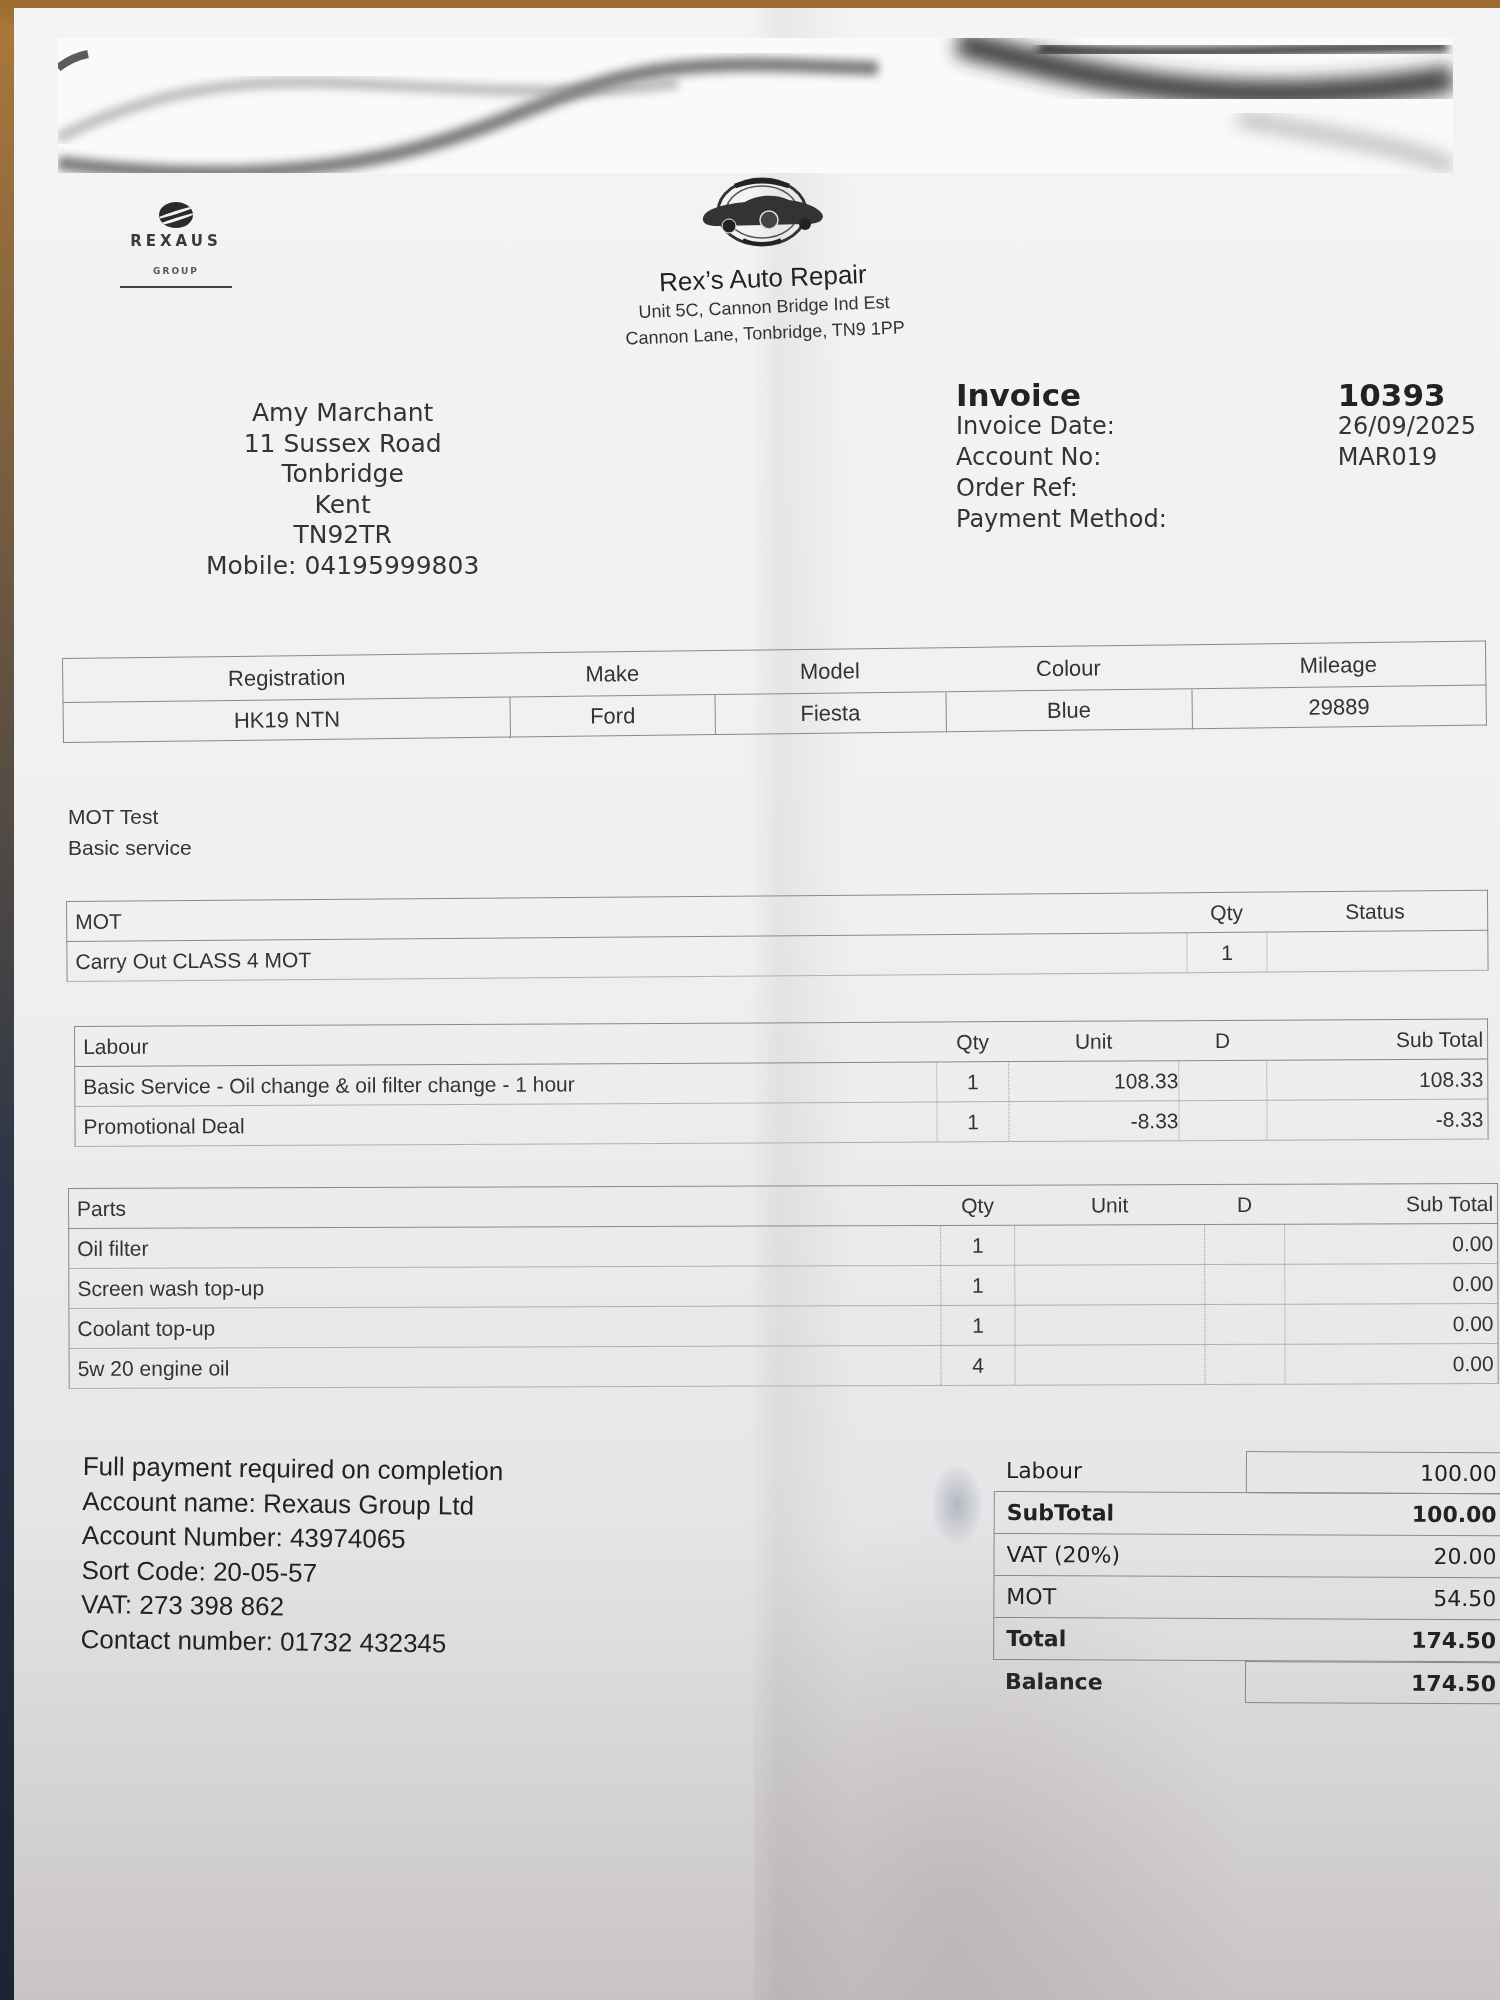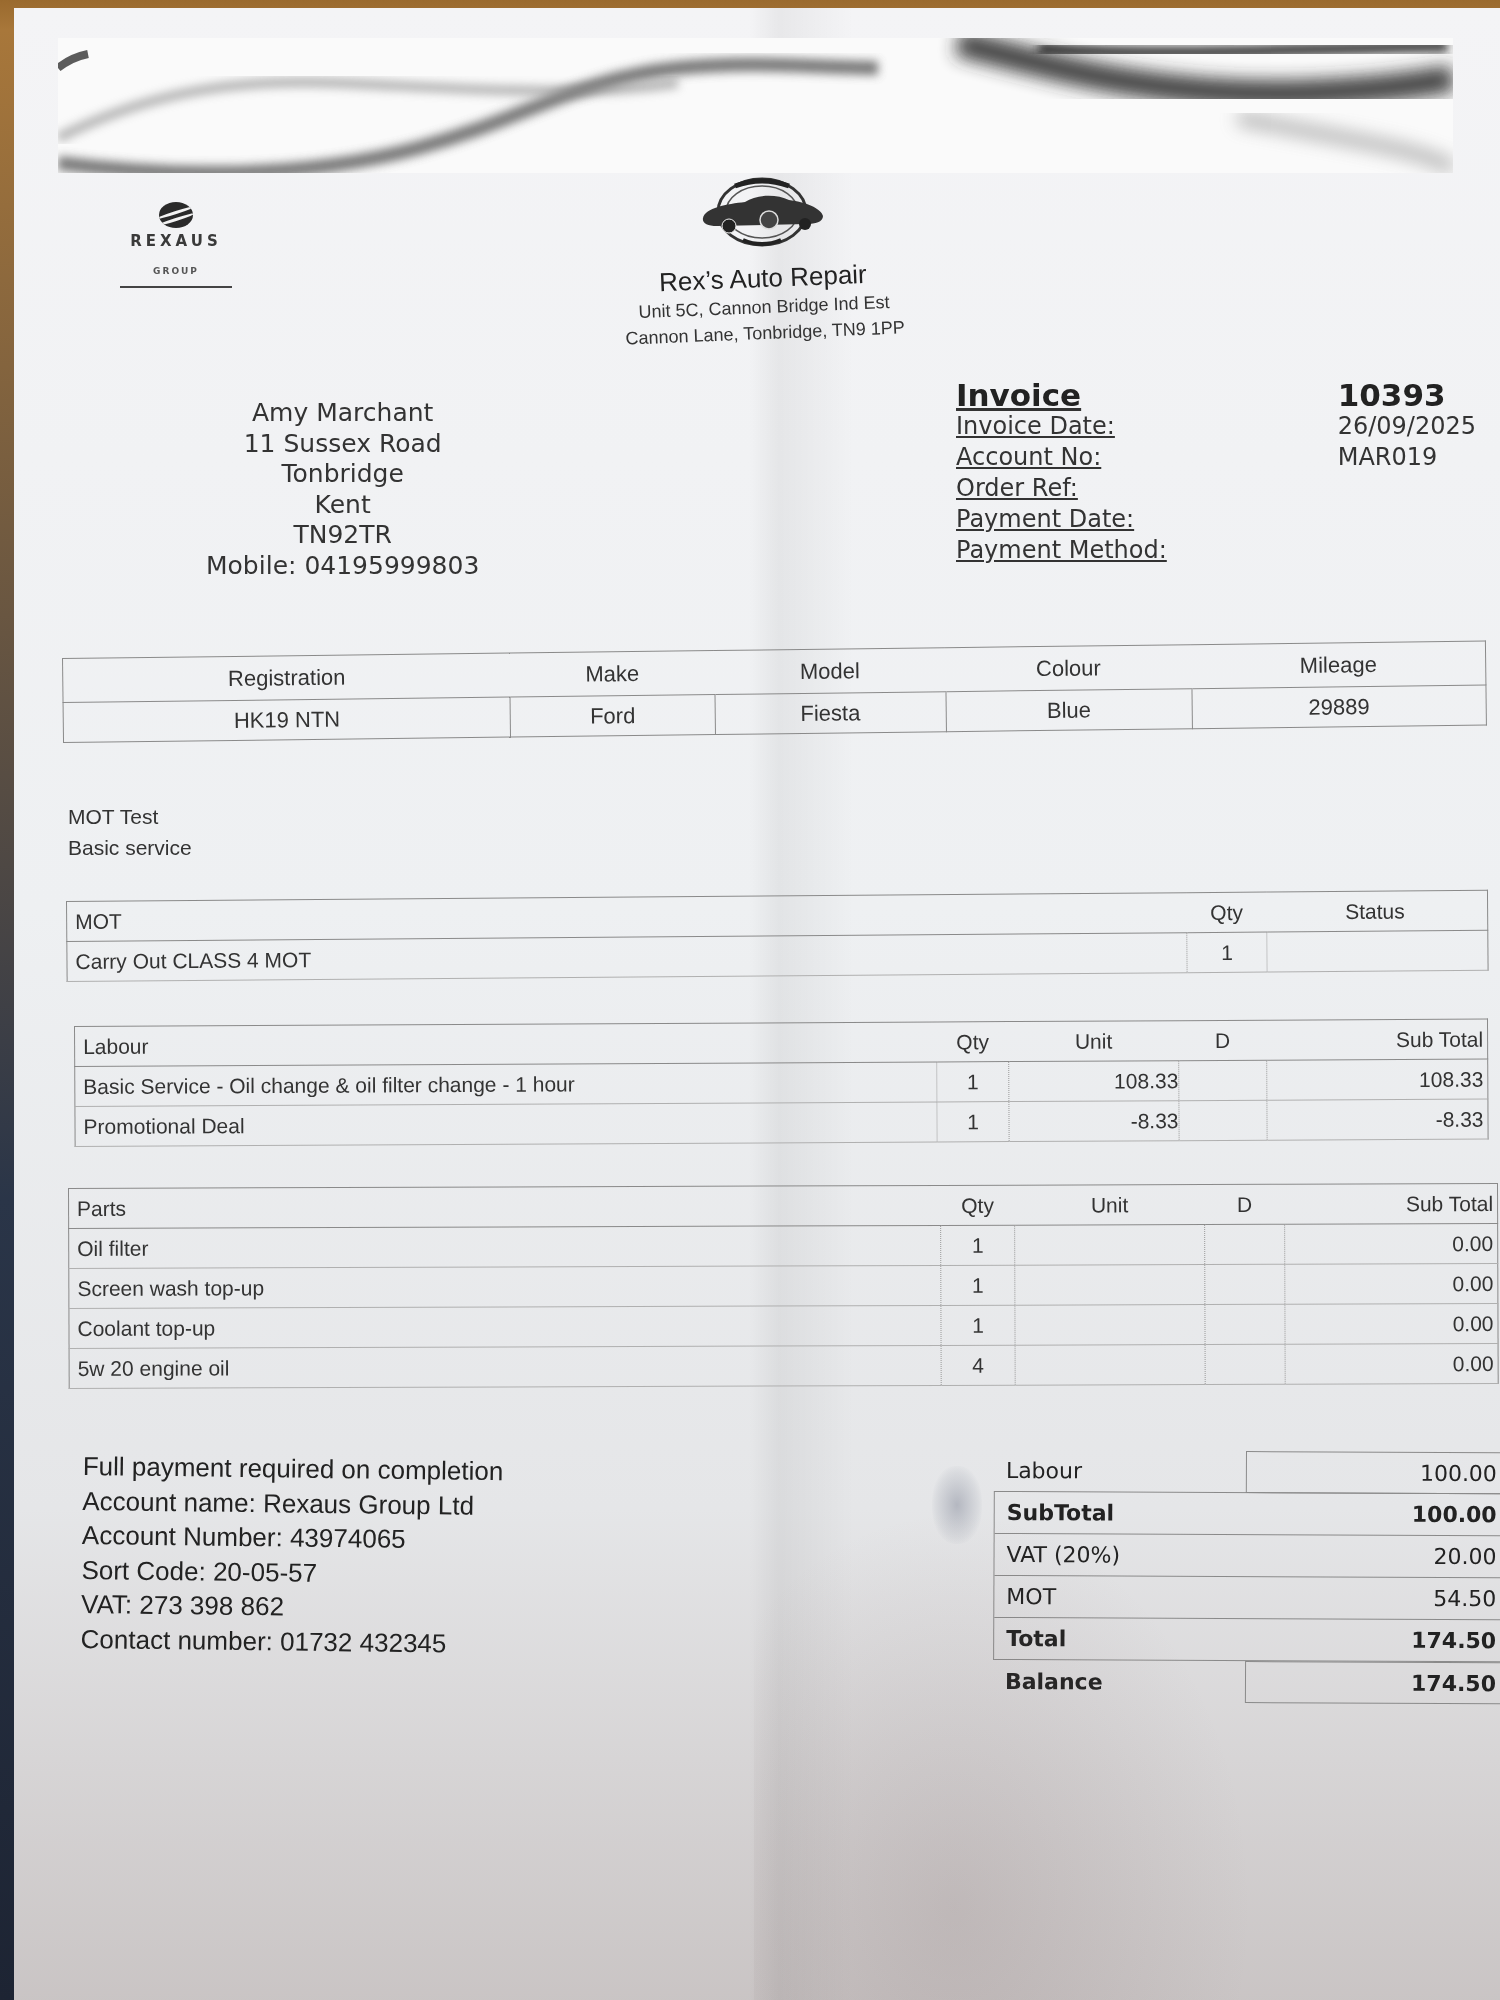--- a/index.html
+++ b/index.html
@@ -61,21 +61,21 @@
   .company-name { font-size: 26px; color: #222; }
   .company-addr { font-size: 18px; color: #333; line-height: 26px; }
 
   .customer {
     position: absolute; left: 192px; top: 390px;
     font-size: 25px; line-height: 30.5px; color: #333; text-align: center;
   }
 
   .invoice-block {
     position: absolute; left: 942px; top: 372px; width: 520px;
-    font-size: 24px; line-height: 31px; color: #333; text-decoration: underline;
+    font-size: 24px; line-height: 31px; color: #333;
   }
   .invoice-title { font-weight: bold; font-size: 31px; color: #222; }
   .invoice-values {
     position: absolute; right: 0; top: 0; 
   }
   .invoice-number { font-weight: bold; font-size: 31px; color: #222; }
 
   table { border-collapse: collapse; font-family: "Liberation Sans", sans-serif; }
   .vehicle {
     position: absolute; left: 48px; top: 650px; width: 1424px;
@@ -202,21 +202,20 @@
     <div>Kent</div>
     <div>TN92TR</div>
     <div>Mobile: 04195999803</div>
   </div>
 
   <div class="invoice-block">
     <div class="invoice-title">Invoice</div>
     <div>Invoice Date:</div>
     <div>Account No:</div>
     <div>Order Ref:</div>
-    <div>Payment Date:</div>
     <div>Payment Method:</div>
     <div class="invoice-values">
       <div class="invoice-number">10393</div>
       <div>26/09/2025</div>
       <div>MAR019</div>
     </div>
   </div>
 
   <table class="vehicle">
     <tbody>

